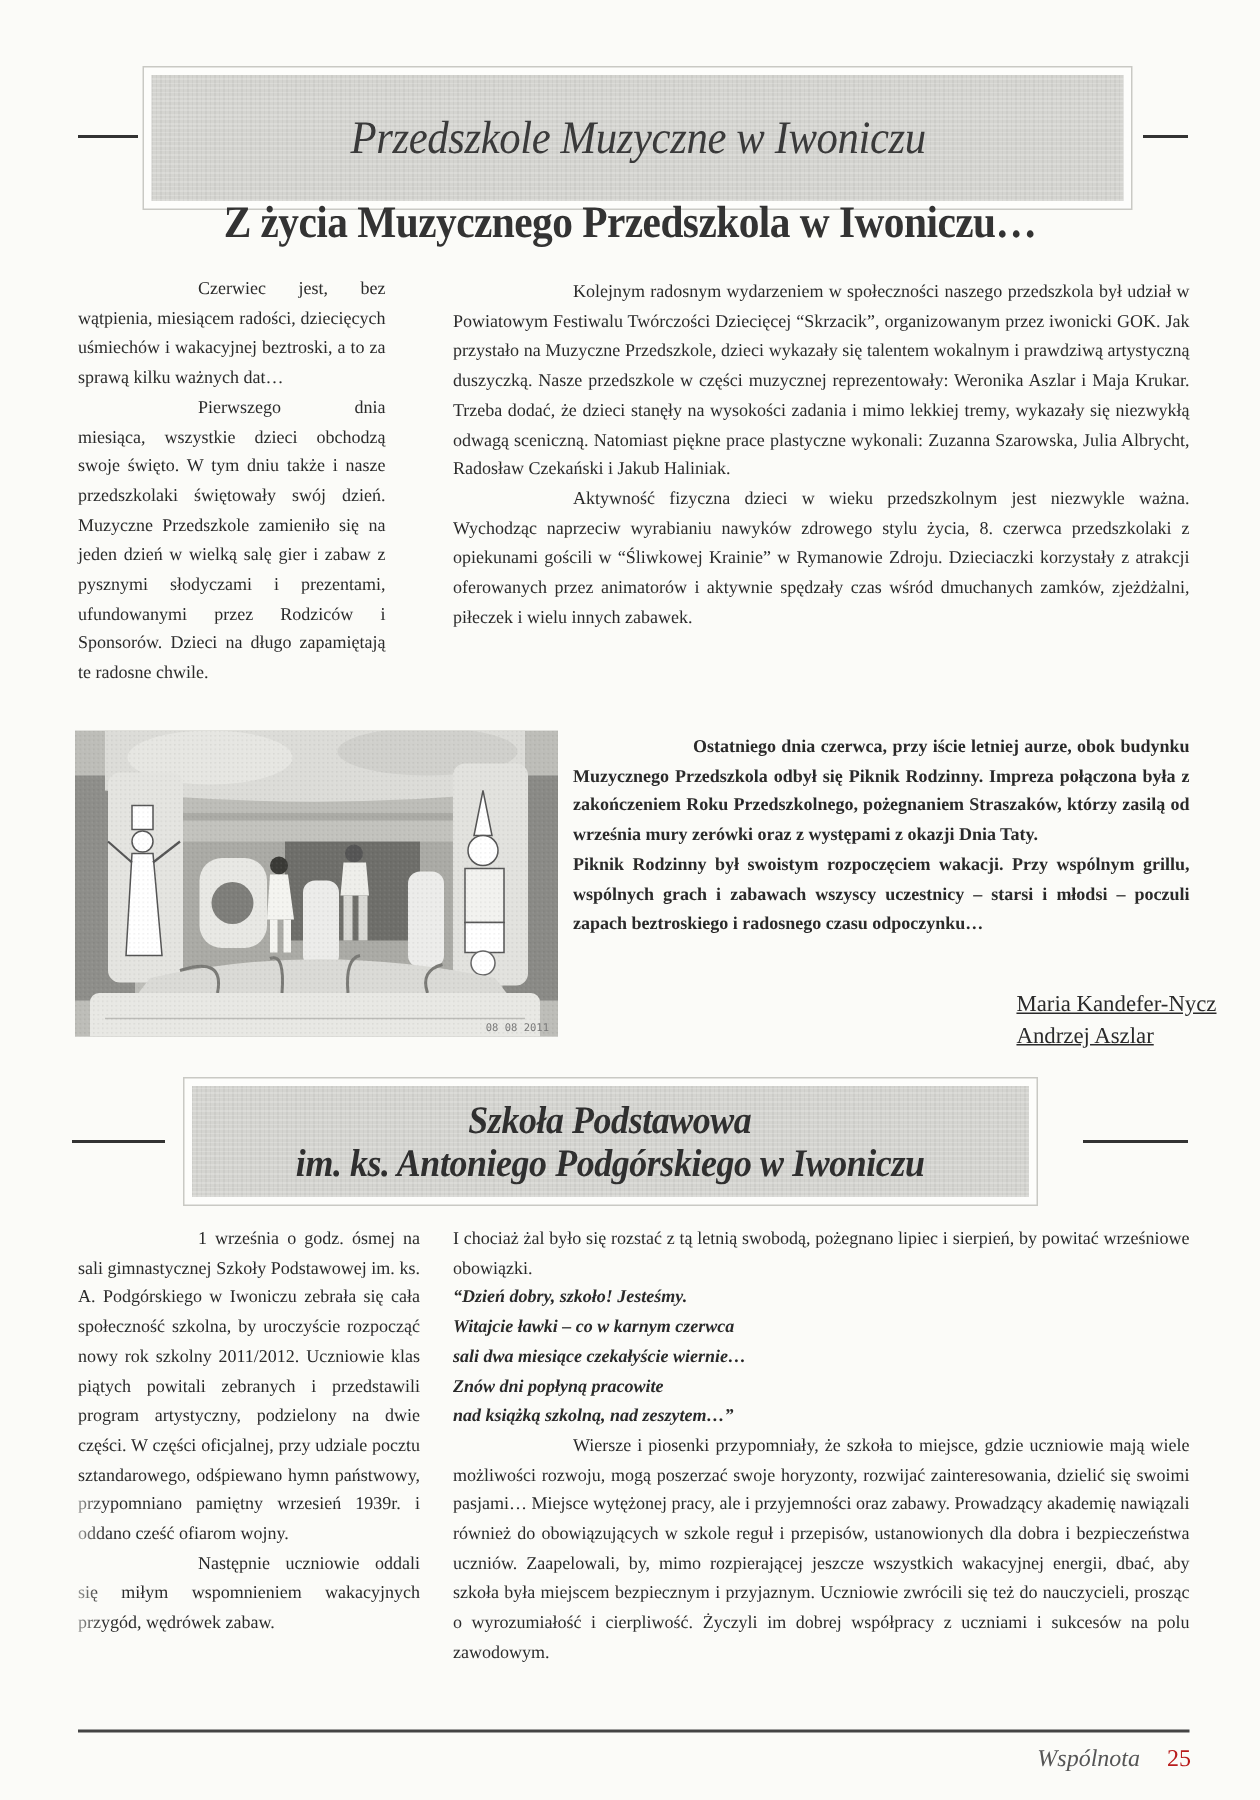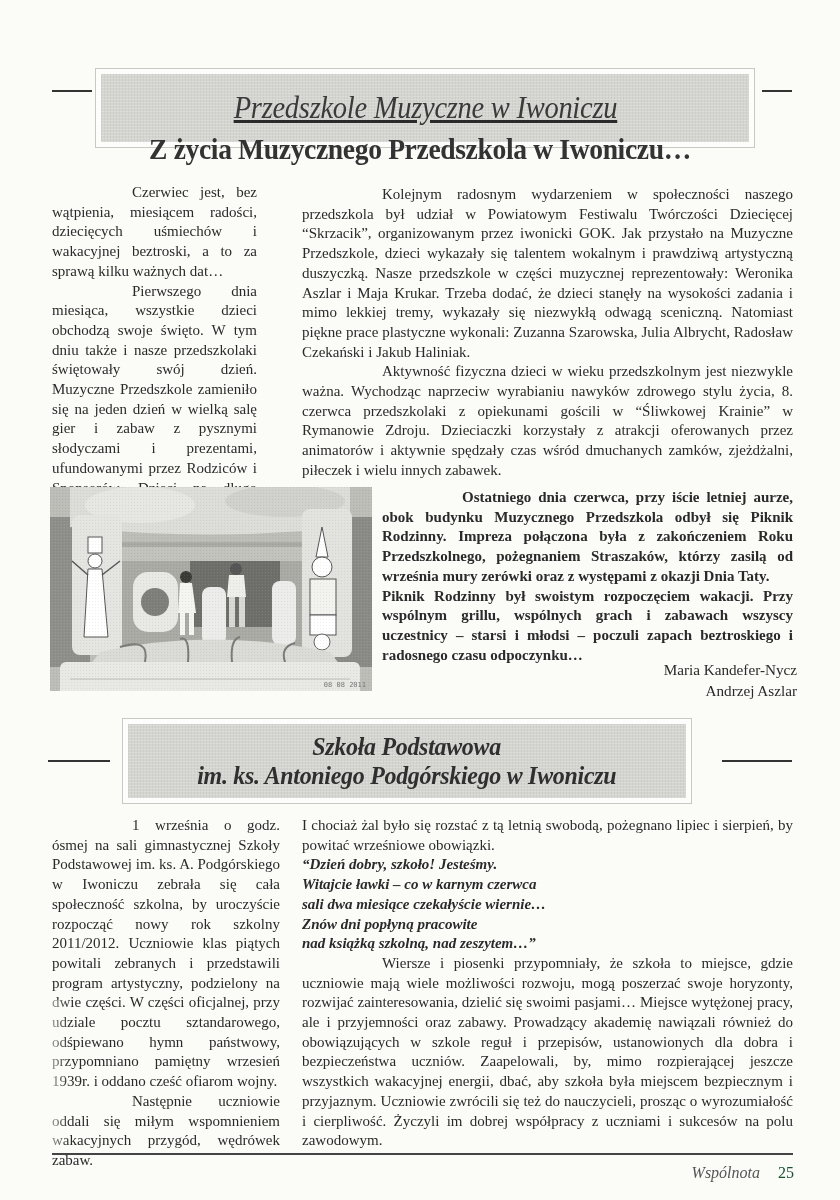--- a/index.html
+++ b/index.html
@@ -49,67 +49,67 @@
     text-align: center;
     font-weight: bold;
     font-size: 30px;
     color: #333;
     letter-spacing: -0.4px;
     transform: scaleX(0.92);
   }
 
   .col {
     position: absolute;
-    font-size: 15px;
+    font-size: 12px;
     line-height: 19.7px;
     text-align: justify;
     hyphens: none;
   }
   .col p { margin: 0; }
   .col p.indent { text-indent: 80px; }
   .col p.noindent { text-indent: 0; }
   .poem { font-weight: bold; font-style: italic; margin: 0; text-align: left; }
 
   .signature {
-    position: absolute; right: 43px; top: 659px;
-    text-align: right; font-size: 15.2px; line-height: 21px;
+    position: absolute; right: 29px; top: 659px;
+    font-size: 15.2px; line-height: 21px; text-decoration: underline;
   }
 
   .photo {
     position: absolute; left: 50px; top: 487px; width: 322px; height: 204px;
     background: #cfcfcb;
     overflow: hidden;
   }
   .photo svg { display: block; }
 
   .bottom-rule {
     position: absolute; left: 52px; width: 741px; top: 1153px;
     height: 1.5px; background: #444;
   }
   .footer {
     position: absolute; right: 46px; top: 1164px;
     font-size: 16px; color: #555;
   }
   .footer .mag { font-style: italic; margin-right: 14px; }
-  .footer .num { color: #14532d; }
+  .footer .num { color: #b91c1c; }
 
   .fade-edge {
     position: absolute; left: 40px; top: 1000px; width: 30px; height: 150px;
     background: linear-gradient(90deg, rgba(251,251,248,0.85), rgba(251,251,248,0));
     pointer-events: none;
   }
 </style>
 </head>
 <body>
 
 <div class="page">
 
   <div class="section-header">
     <div class="banner-rule" style="left:52px; width:40px; top:90px;"></div>
-    <div class="banner-box" style="left:95px; width:660px; top:68px; height:80px;text-decoration:underline;">
+    <div class="banner-box" style="left:95px; width:660px; top:44px; height:96px;">
       <div class="banner-inner">
         <div class="banner-title" style="font-size:31px;">Przedszkole Muzyczne w Iwoniczu</div>
       </div>
     </div>
     <div class="banner-rule" style="left:762px; width:30px; top:90px;"></div>
   </div>
 
   <div class="article-title">Z życia Muzycznego Przedszkola w Iwoniczu…</div>
 
   <div class="col" style="left:52px; top:183px; width:205px;">

